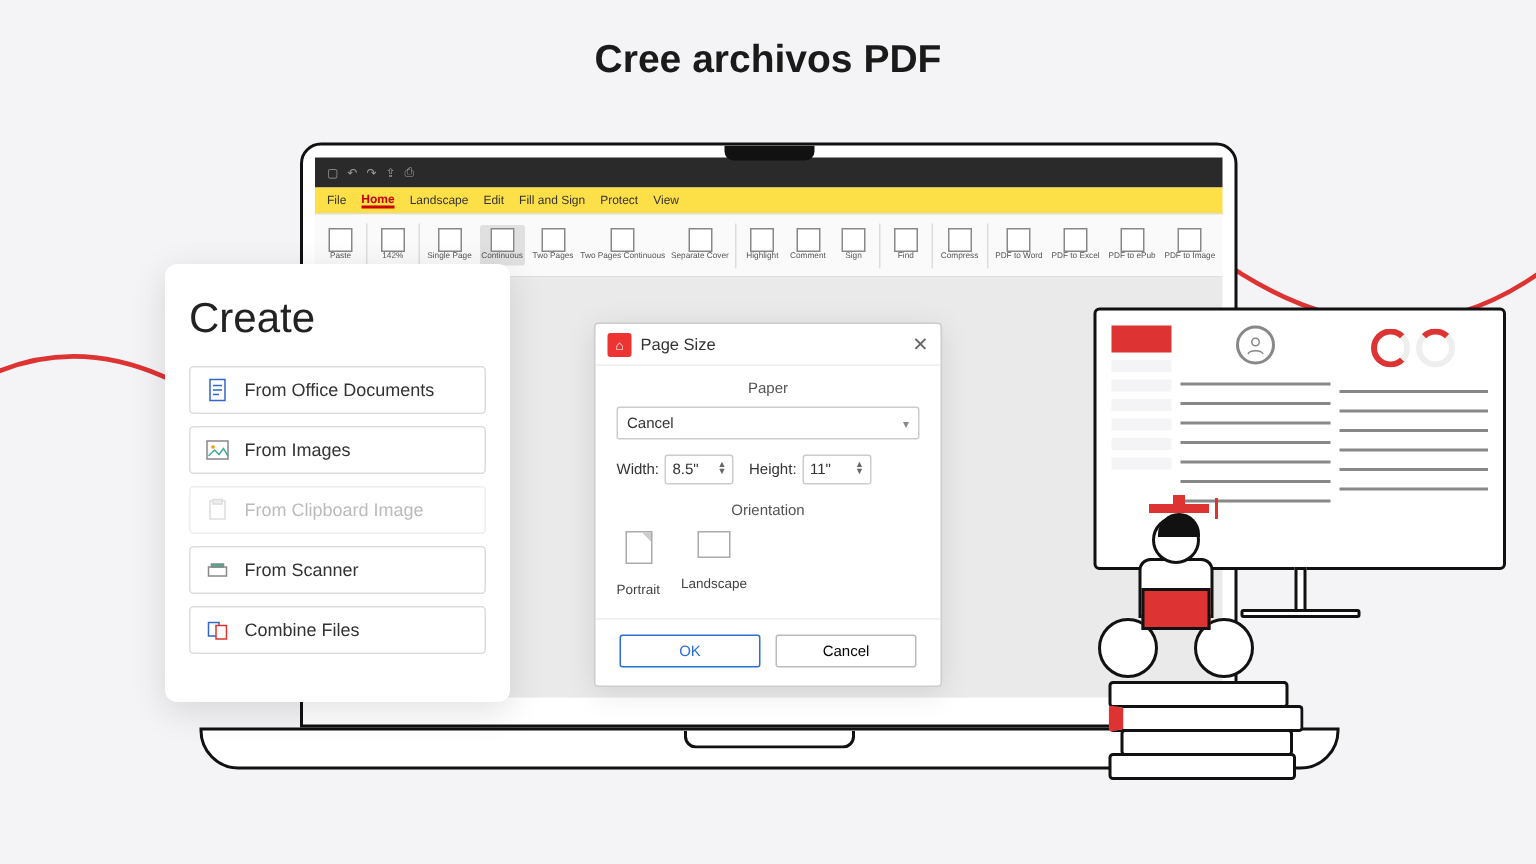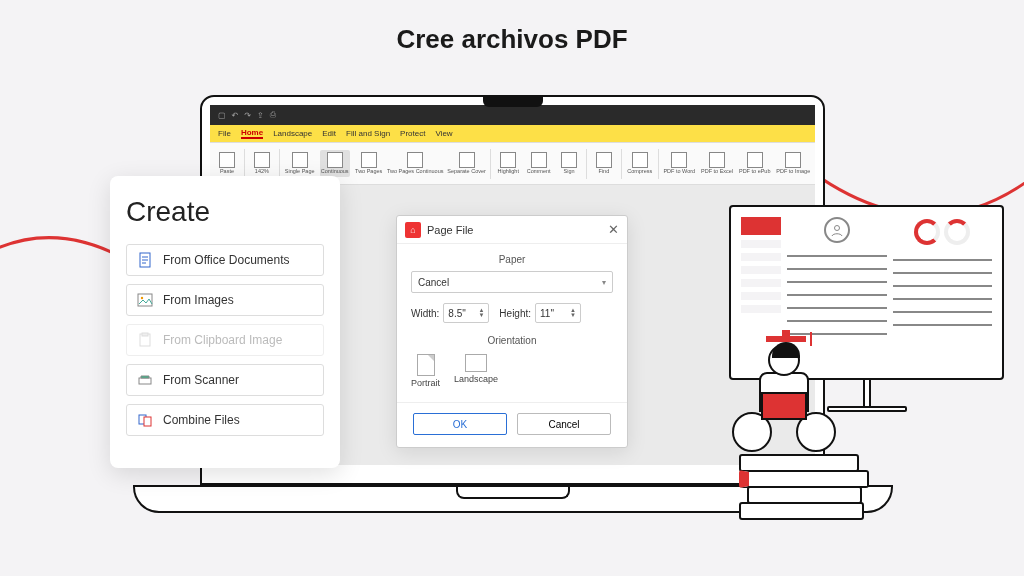--- a/index.html
+++ b/index.html
@@ -45,21 +45,21 @@
 .dlg-head .ttl { flex:1; font-size:11px; }
 .dlg-head .x { font-size:13px; color:#666; cursor:pointer; }
 .dlg-body { padding:10px 14px 0;text-align:center; }
 .sect { font-size:10px; color:#555; margin-bottom:6px; }
 .select { width:100%; height:22px; border:1px solid #ccc; border-radius:2px; background:#fff; display:flex; align-items:center; justify-content:space-between; padding:0 6px; font-size:10px; margin-bottom:10px; }
 .wh { display:flex; gap:10px; margin-bottom:12px; }
 .wh .col { display:flex; align-items:center; gap:4px; font-size:10px; }
 .wh .col .num { width:46px; height:20px; border:1px solid #ccc; border-radius:2px; display:flex; align-items:center; padding:0 4px; justify-content:space-between; }
 .spin { display:flex; flex-direction:column; line-height:5px; font-size:6px; color:#666; }
 .orient { display:flex; gap:14px; margin:8px 0 14px; }
-.opg { display:flex; flex-direction:column; align-items:center; gap:2px; font-size:9px; color:#444; }
+.opg { display:flex; flex-direction:column; align-items:center; gap:12px; font-size:9px; color:#444; }
 .opg .pg { width:18px; height:22px; border:1px solid #aaa; background:#fff; position:relative; }
 .opg .pg.port::after { content:''; position:absolute; right:0; top:0; border-style:solid; border-width:0 6px 6px 0; border-color:transparent #ccc transparent transparent; }
 .opg .pg.land { width:22px; height:18px; }
 .dlg-foot { display:flex; justify-content:center; gap:10px; padding:10px 0 12px; border-top:1px solid #eee; }
 .btn { width:94px; height:22px; border:1px solid #bbb; background:#fff; border-radius:2px; font-size:10px; cursor:pointer; }
 .btn.ok { border-color:#2a6fd6; color:#2a6fd6; }
 
 
 .monitor { position:absolute; right:20px; top:205px; width:275px; }
 .mon-scr { width:275px; height:175px; background:#fff; border:2px solid #111; border-radius:4px; padding:10px; display:flex; gap:6px; }
@@ -247,21 +247,21 @@
           <rect x="7" y="5" width="7" height="9" fill="#fff" stroke="#d33"></rect>
         </svg>
       </span>
     <span>Combine Files</span>
   </div>
 </div>
 
 <div class="dialog">
   <div class="dlg-head">
     <div class="dico">⌂</div>
-    <div class="ttl">Page File</div>
+    <div class="ttl">Page Size</div>
     <div class="x">✕</div>
   </div>
   <div class="dlg-body">
     <div class="sect">Paper</div>
     <div class="select">
       <span>Cancel</span>
       <span class="chev">▾</span>
     </div>
     <div class="wh">
       <div class="col">

